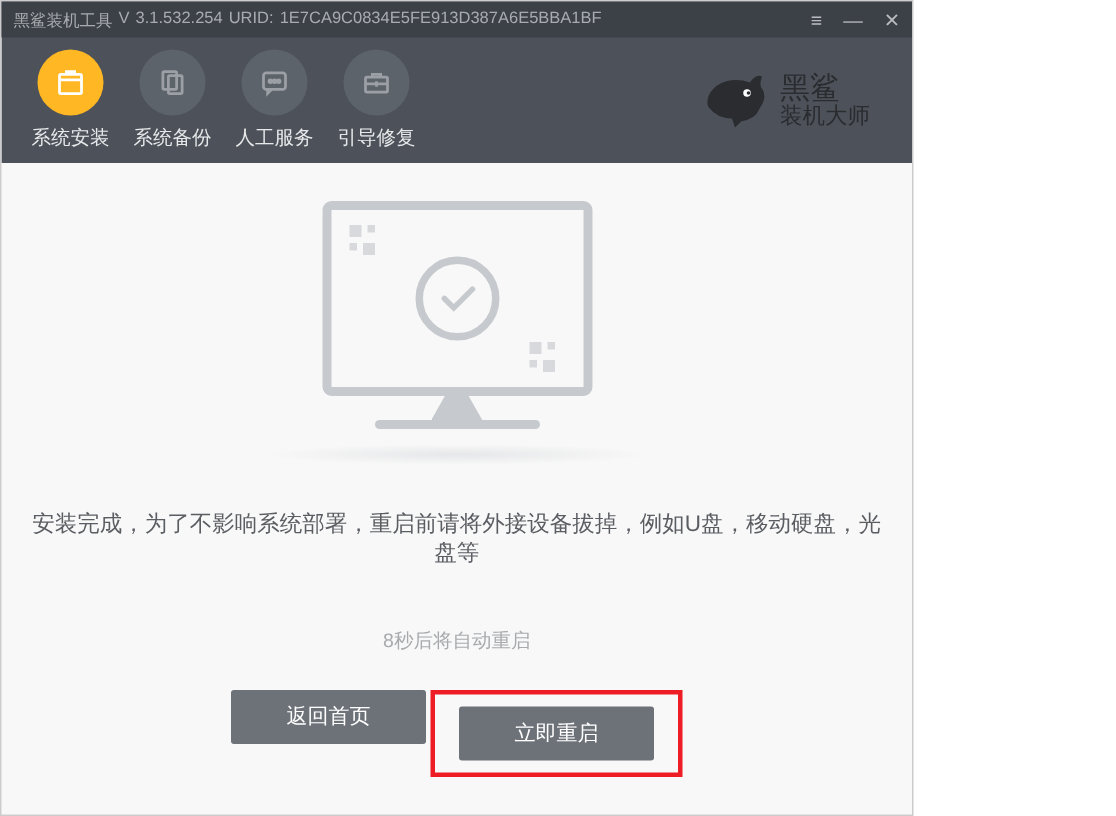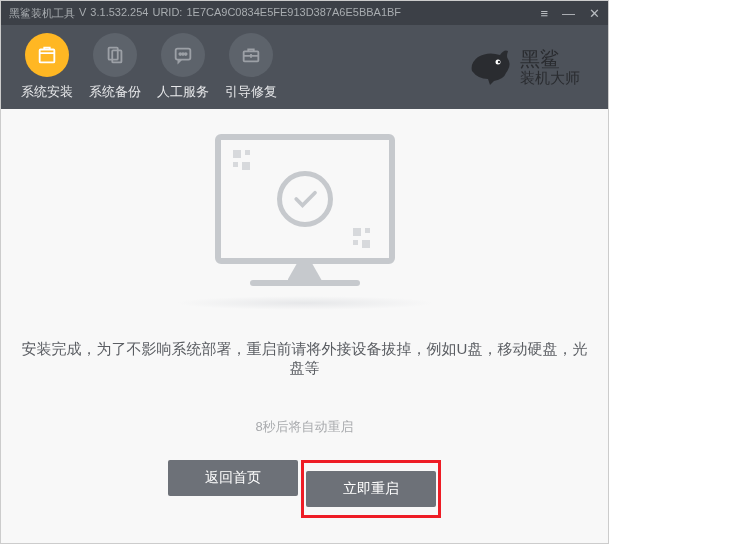--- a/index.html
+++ b/index.html
@@ -126,21 +126,21 @@
       background: #6d7178;
       color: #fff;
       border: none;
       font-size: 14px;
       cursor: pointer;
       border-radius: 2px;
       font-family: inherit;
     }
     .highlight-box {
       border: 3px solid #ee1c25;
-      padding: 8px 2px;
+      padding: 8px 16px;
     }
   </style>
 </head>
 <body>
 
 <div class="window">
   <div class="titlebar">
     <div class="titlebar-text">
       <span>黑鲨装机工具</span>
       <span>V</span>

